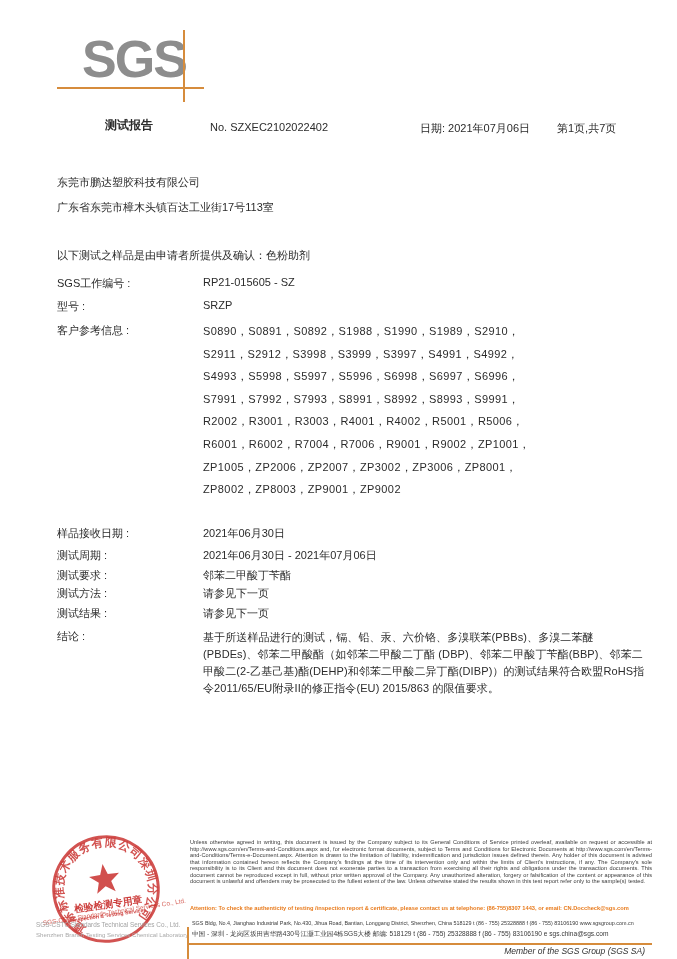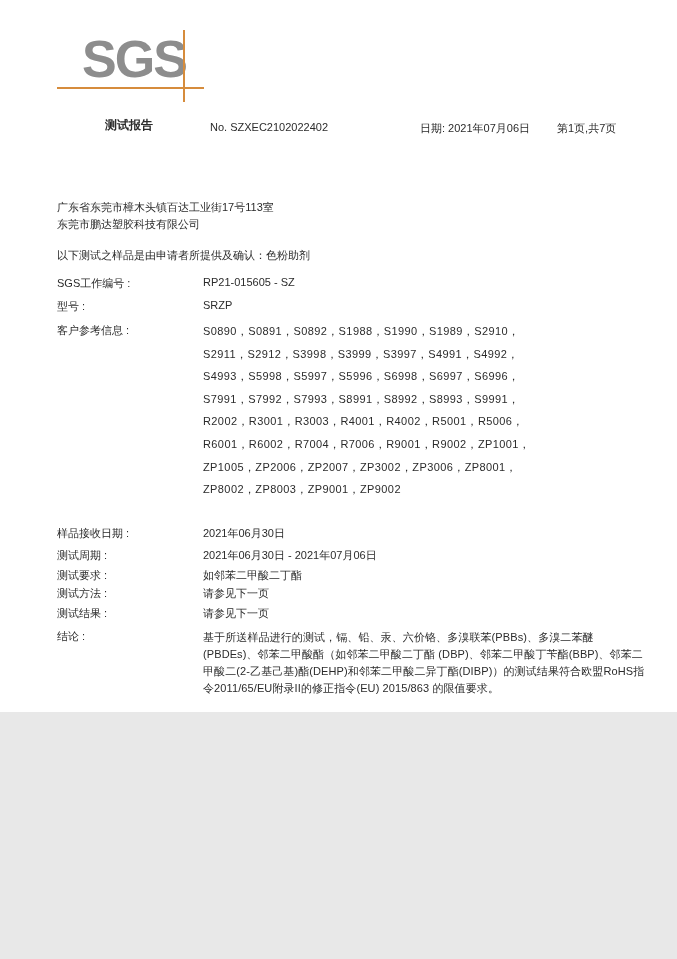--- a/index.html
+++ b/index.html
@@ -1,30 +1,30 @@
 <!DOCTYPE html>
 <html><head>
 <meta charset="utf-8">
 <style>
   html,body{margin:0;padding:0;background:#e8e8e8;}
-  .page{position:relative;width:677px;height:712px;background:#ffffff;margin:0 auto;overflow:hidden;
+  .page{position:relative;width:677px;height:959px;background:#ffffff;margin:0 auto;overflow:hidden;
         font-family:"Liberation Sans","DejaVu Sans",sans-serif;color:#2b2b2b;}
   
   .logo-text{position:absolute;left:82px;top:33px;font-size:52px;font-weight:bold;color:#8d8d8d;
              letter-spacing:-2px;line-height:1;}
   .logo-hline{position:absolute;left:57px;top:87px;width:147px;height:2px;background:#d68c3c;}
   .logo-vline{position:absolute;left:183px;top:30px;width:2px;height:72px;background:#d68c3c;}
   
   .hdr-title{position:absolute;left:57px;top:117px;font-size:12px;font-weight:bold;margin-left:48px;}
   .hdr-no{position:absolute;left:210px;top:121px;font-size:11px;}
   .hdr-date{position:absolute;left:420px;top:121px;font-size:11px;}
   .hdr-page{position:absolute;left:557px;top:121px;font-size:11px;text-align:center;}
   
   .t11{font-size:11px;line-height:14px;}
-  .company{position:absolute;left:57px;top:175px;margin-top:42px;}
+  .company{position:absolute;left:57px;top:175px;}
   .address{position:absolute;left:57px;top:200px;}
   .intro{position:absolute;left:57px;top:248px;}
   .row{position:absolute;left:0;width:677px;}
   .lbl{position:absolute;left:57px;top:0;font-size:11px;white-space:nowrap;}
   .val{position:absolute;left:203px;top:0;font-size:11px;white-space:nowrap;}
   .ref-line{font-size:11px;line-height:22.6px;letter-spacing:.4px;}
   .conclusion{white-space:normal;width:443px;line-height:17px;letter-spacing:.1px;}
   
   .stamp-wrap{position:absolute;left:50px;top:833px;width:112px;height:112px;transform:rotate(-8deg);opacity:.92;}
   .co-en1{position:absolute;left:36px;top:921px;font-size:6.4px;color:#a3a3a3;white-space:nowrap;}
@@ -84,21 +84,21 @@
   <div class="row" style="top:526px">
     <div class="lbl">样品接收日期 :</div>
     <div class="val">2021年06月30日</div>
   </div>
   <div class="row" style="top:548px">
     <div class="lbl">测试周期 :</div>
     <div class="val">2021年06月30日 - 2021年07月06日</div>
   </div>
   <div class="row" style="top:568px">
     <div class="lbl">测试要求 :</div>
-    <div class="val">如邻苯二甲酸二丁酯</div>
+    <div class="val">邻苯二甲酸丁苄酯</div>
   </div>
   <div class="row" style="top:586px">
     <div class="lbl">测试方法 :</div>
     <div class="val">请参见下一页</div>
   </div>
   <div class="row" style="top:606px">
     <div class="lbl">测试结果 :</div>
     <div class="val">请参见下一页</div>
   </div>
   <div class="row" style="top:629px">

